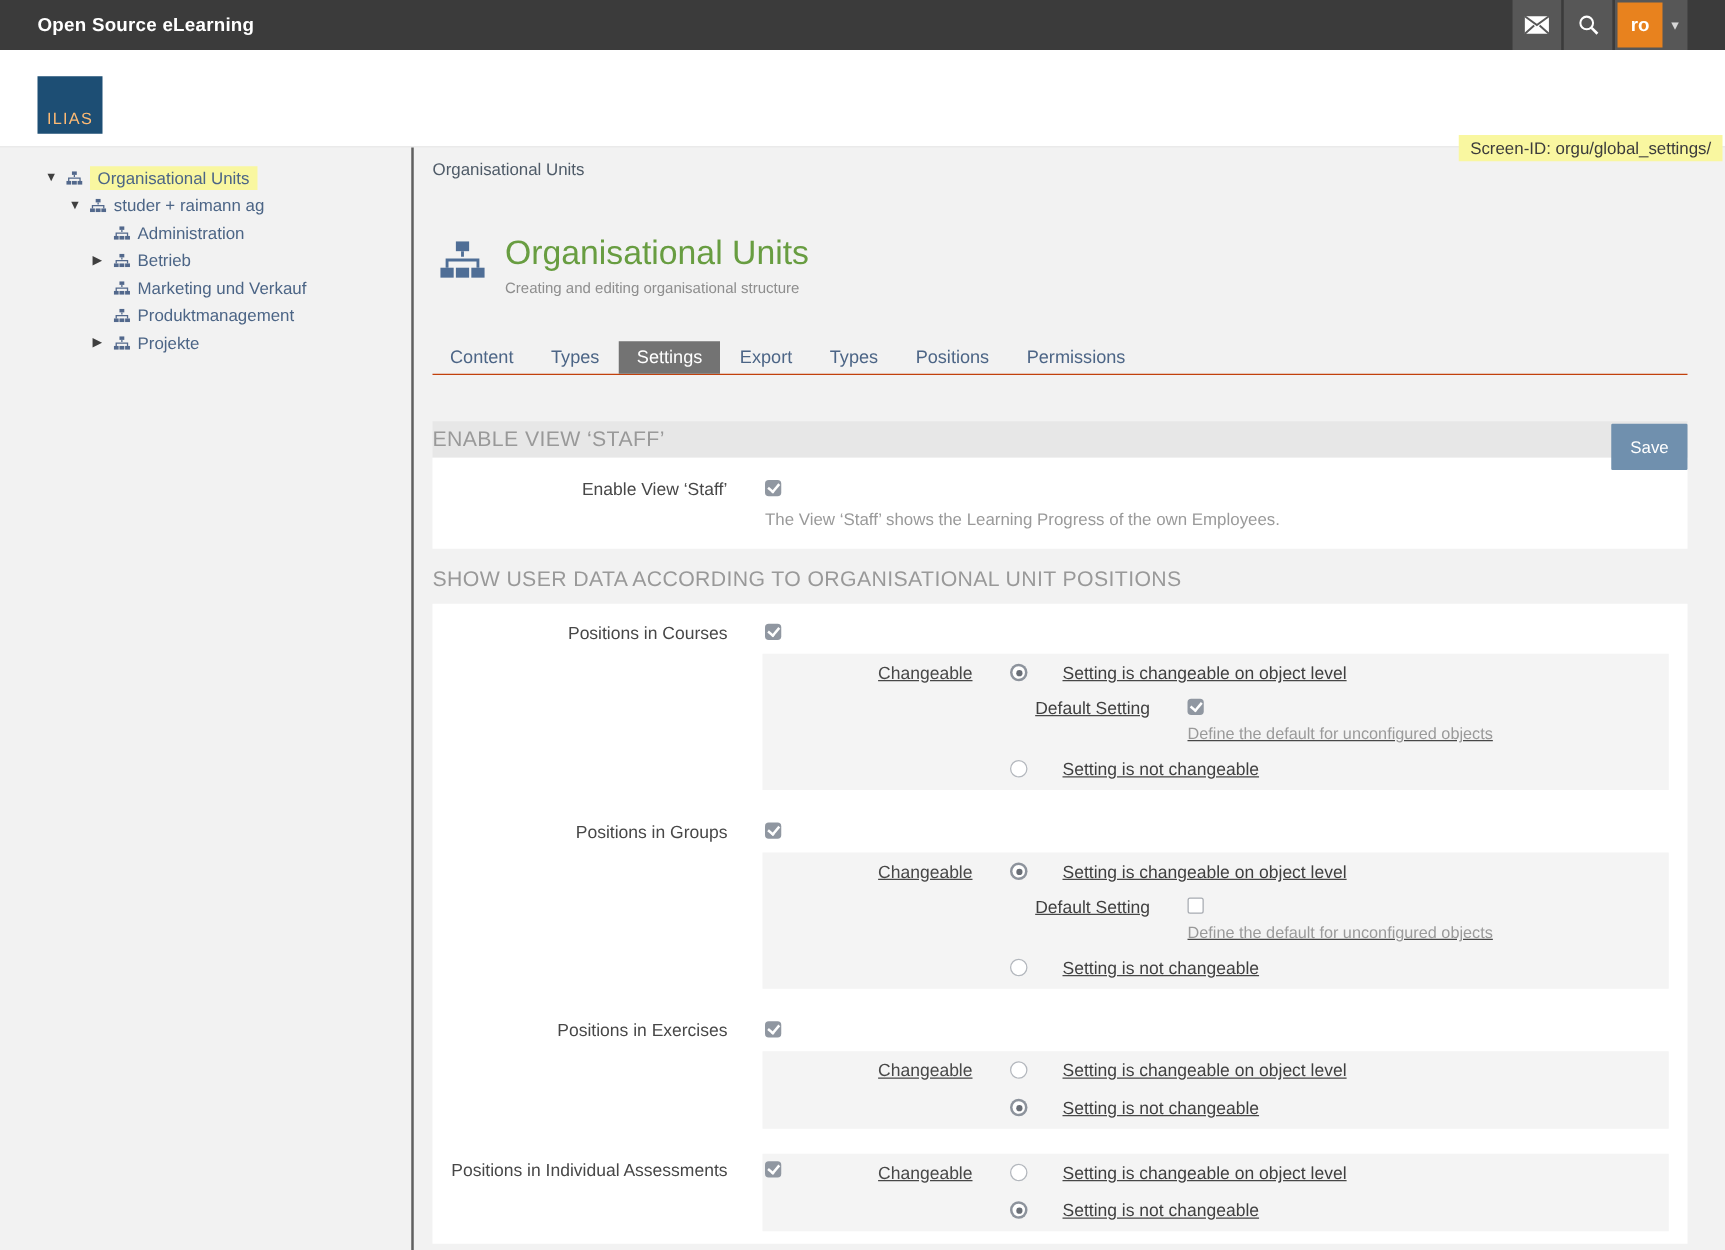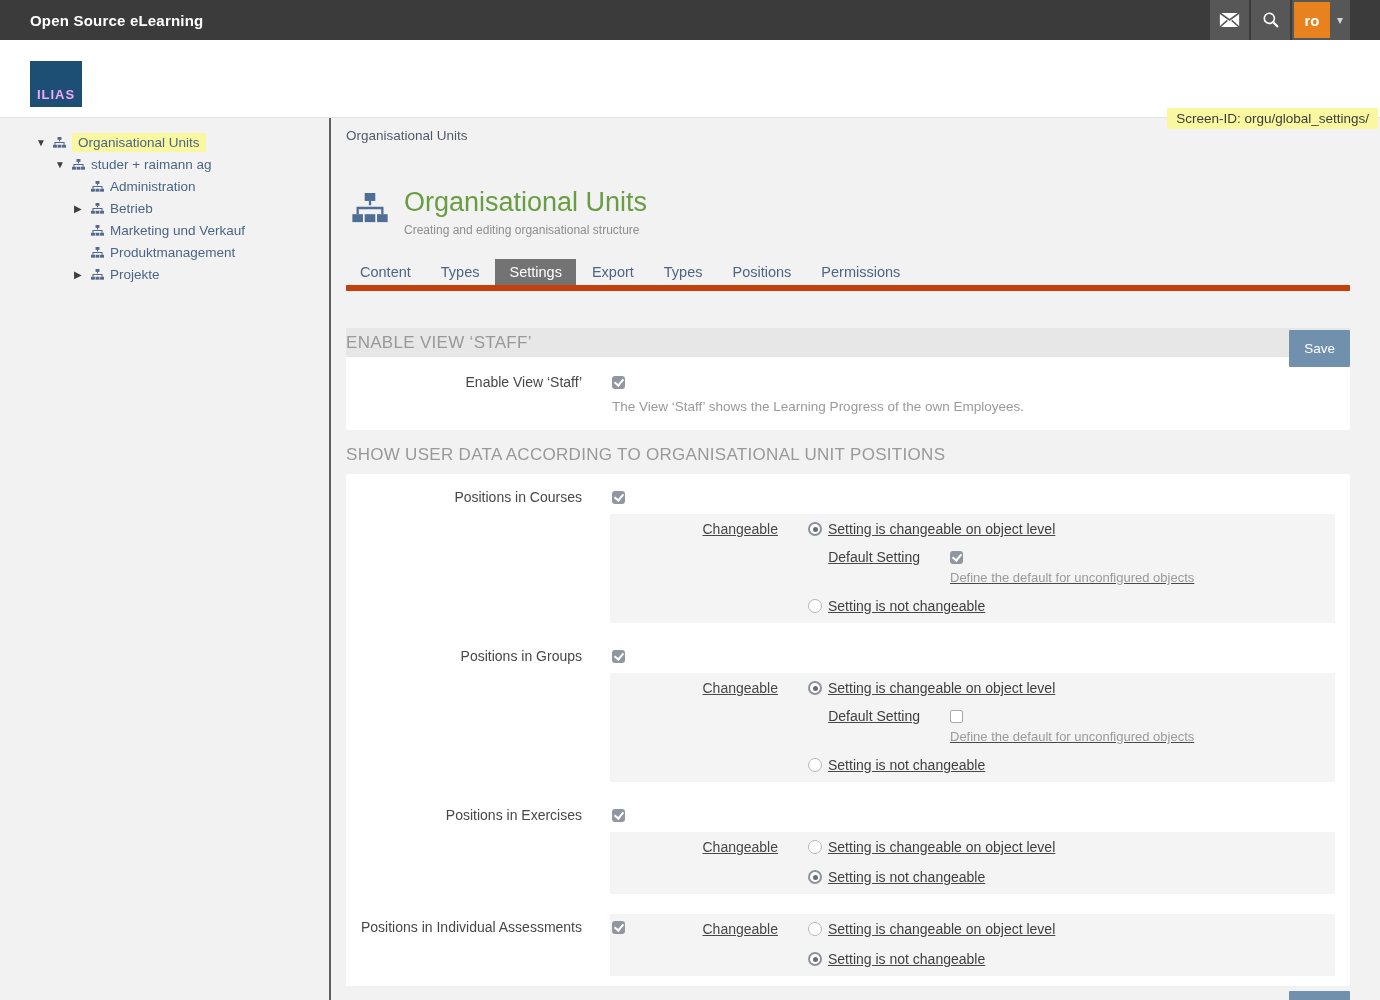--- a/index.html
+++ b/index.html
@@ -10,21 +10,21 @@
   .topbar { height:40px; background:#3b3b3b; display:flex; align-items:center; position:relative; }
   .topbar-title { color:#ffffff; font-size:15px; font-weight:bold; margin-left:30px; letter-spacing:.2px; }
   .topbar-right { position:absolute; right:30px; top:0; height:40px; display:flex; }
   .top-cell { background:#575757; height:40px; width:41px; display:flex; align-items:center; justify-content:center; border-left:2px solid #3b3b3b; cursor:pointer; }
   .top-cell.user { width:60px; justify-content:flex-start; padding-left:2px; }
   .avatar { width:36px; height:36px; background:#e8821e; color:#fff; font-size:15px; font-weight:bold; display:flex; align-items:center; justify-content:center; }
   .avatar-caret { color:#d6d6d6; font-size:12px; margin-left:7px; }
 
   
   .header { height:78px; background:#ffffff; display:flex; align-items:center; padding-left:30px; border-bottom:1px solid #e3e3e3; position:relative; }
-  .logo { width:52px; height:46px; background:#1d4e74; color:#f0abfc; font-weight:bold; font-size:13px; letter-spacing:1px; display:flex; align-items:flex-end; justify-content:center; padding-bottom:5px; margin-top:10px; cursor:pointer; }
+  .logo { width:52px; height:46px; background:#1d4e74; color:#fdba74; font-weight:normal; font-size:13px; letter-spacing:1px; display:flex; align-items:flex-end; justify-content:center; padding-bottom:5px; margin-top:10px; cursor:pointer; }
   .mainnav { display:flex; margin-left:28px; margin-top:14px; }
   .nav-item { font-size:13.5px; color:#66707a; letter-spacing:.4px; margin-right:34px; cursor:pointer; white-space:nowrap; }
   .nav-caret { font-size:11px; color:#8a9099; margin-left:5px; }
 
   .screen-id { position:absolute; top:108px; right:2px; background:#f9f7a0; color:#3c3c3c; font-size:13.5px; padding:3px 9px; z-index:5; }
 
   
   .content { display:flex; height:882px; position:relative; }
   .sidebar { width:331px; border-right:2px solid #606060; padding-top:13px; flex-shrink:0; }
   .main { flex:1; padding:0 30px 0 15px; }
@@ -37,21 +37,21 @@
   .hl { background:#f9f7a0; padding:2px 6px; }
 
   
   .breadcrumb { margin-top:10px; font-size:13.5px; color:#4f5b68; cursor:pointer; }
   .titleblock { margin-top:44px; display:flex; align-items:flex-start; }
   .title-icon { color:#4f6e96; margin:6px 0 0 6px; flex-shrink:0; }
   .title-text h1 { font-size:27px; font-weight:normal; color:#689d41; margin-left:16px; line-height:30px; }
   .subtitle { font-size:12px; color:#8e8e8e; margin:6px 0 0 16px; }
 
   
-  .tabs { margin-top:22px; display:flex; border-bottom:6px solid #c2410c; }
+  .tabs { margin-top:36px; display:flex; border-bottom:1px solid #c2410c; }
   .tab { font-size:14.5px; color:#4c6586; padding:5px 14px; margin-right:2px; cursor:pointer; }
   .tab[data-active="true"] { background:#737373; color:#ffffff; }
 
   
   .section-band { margin-top:37px; height:29px; background:#e7e7e7; display:flex; align-items:center; position:relative; }
   .section-heading { font-size:17px; color:#999999; letter-spacing:.3px; }
   .save-btn { background:#7090ae; color:#fff; border:none; font-family:inherit; font-size:13.5px; padding:11px 15px; cursor:pointer; border-radius:1px; }
   .band-save { position:absolute; right:0; top:2px; }
 
   .form { background:#ffffff; }
@@ -63,21 +63,21 @@
 
   .section2-heading { margin:15px 0 9px; }
   .form2 { padding:14px 0 10px; }
   .group { margin-bottom:24px; }
   .group:last-child { margin-bottom:0; }
   .subpanel { background:#f4f4f4; margin:8px 15px 0 264px; padding:6px 0 8px;text-decoration:underline; }
   .subpanel .label-col2 { width:168px; text-align:right; font-size:14px; color:#474747; line-height:18px; flex-shrink:0; }
   .subpanel .ctl { margin-left:30px; flex:1; }
   .pull-up { margin-top:-22px; }
 
-  .radio-line { display:flex; align-items:center; font-size:14px; color:#3f3f3f; line-height:18px; }
+  .radio-line { display:flex; align-items:center; font-size:14px; color:#3f3f3f; line-height:18px;gap:22px; }
   .radio-label { margin-left:6px; cursor:default; }
   .default-row { display:flex; margin-top:10px; }
   .default-label { width:112px; text-align:right; font-size:14px; color:#3f3f3f; line-height:18px; flex-shrink:0; }
   .default-ctl { margin-left:30px; }
   .default-desc { margin-left:142px; font-size:13px; color:#9a9a9a; margin-top:4px; }
   .mt14 { margin-top:12px; }
 
   
   .checkbox { width:13px; height:13px; display:inline-block; position:relative; cursor:pointer; vertical-align:middle; }
   .checkbox[data-state="checked"] { background:#9097a1; border-radius:3px; }

